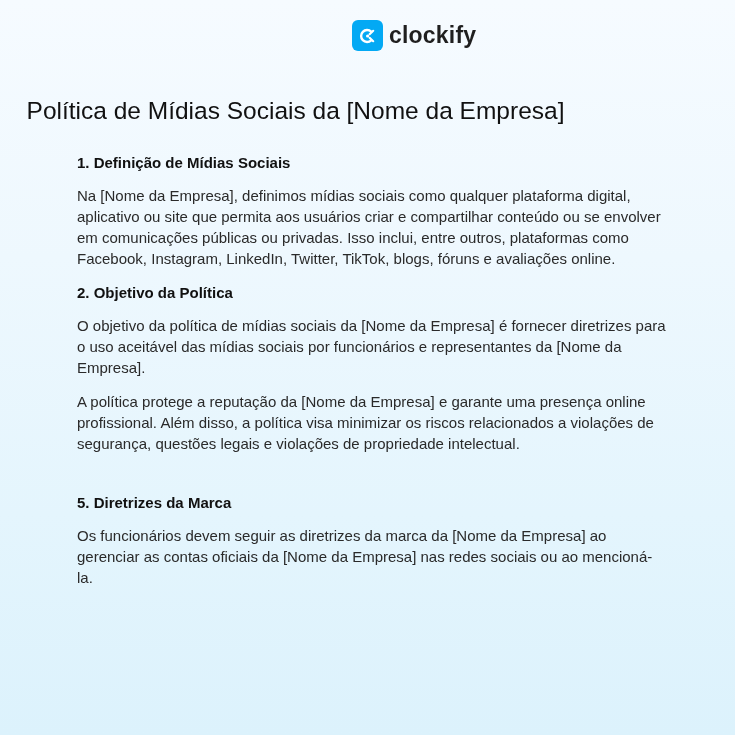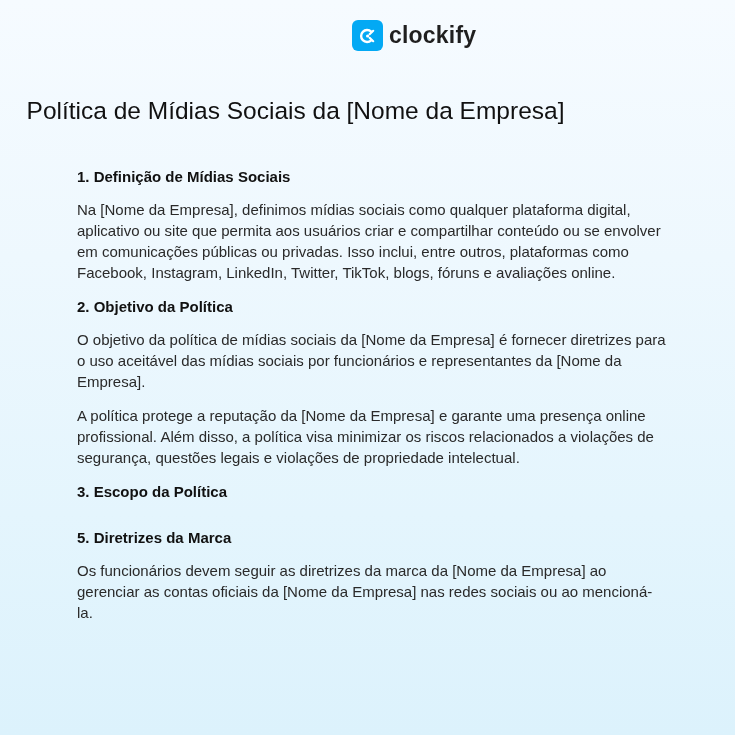--- a/index.html
+++ b/index.html
@@ -48,21 +48,21 @@
       width: 591px;
       text-align: center;
       font-size: 24.5px;
       font-weight: normal;
       color: #111;
       margin: 0;
       line-height: 32px;
     }
     .content {
       position: absolute;
-      top: 166px;
+      top: 152px;
       left: 77px;
       width: 590px;
       font-size: 15px;
       line-height: 21px;
       color: #2a2a2a;
     }
     .section-heading {
       font-weight: bold;
       font-size: 15px;
       color: #111;
@@ -105,21 +105,20 @@
   <div class="gap-p"></div>
   <section>
     <h2 class="section-heading">2. Objetivo da Política</h2>
     <div class="gap-h"></div>
     <p class="para">O objetivo da política de mídias sociais da [Nome da Empresa] é fornecer diretrizes para o uso aceitável das mídias sociais por funcionários e representantes da [Nome da Empresa].</p>
     <div class="gap-p"></div>
     <p class="para">A política protege a reputação da [Nome da Empresa] e garante uma presença online profissional. Além disso, a política visa minimizar os riscos relacionados a violações de segurança, questões legais e violações de propriedade intelectual.</p>
   </section>
   <div class="gap-p"></div>
   <section>
-    <h2 class="section-heading">3. Escopo da Política</h2>
     <div class="gap-h"></div>
   </section>
   <div class="gap-p"></div>
   <section>
     <h2 class="section-heading">5. Diretrizes da Marca</h2>
     <div class="gap-h"></div>
     <p class="para">Os funcionários devem seguir as diretrizes da marca da [Nome da Empresa] ao gerenciar as contas oficiais da [Nome da Empresa] nas redes sociais ou ao mencioná-la.</p>
     <div class="gap-p"></div>
   </section>
 </div>

